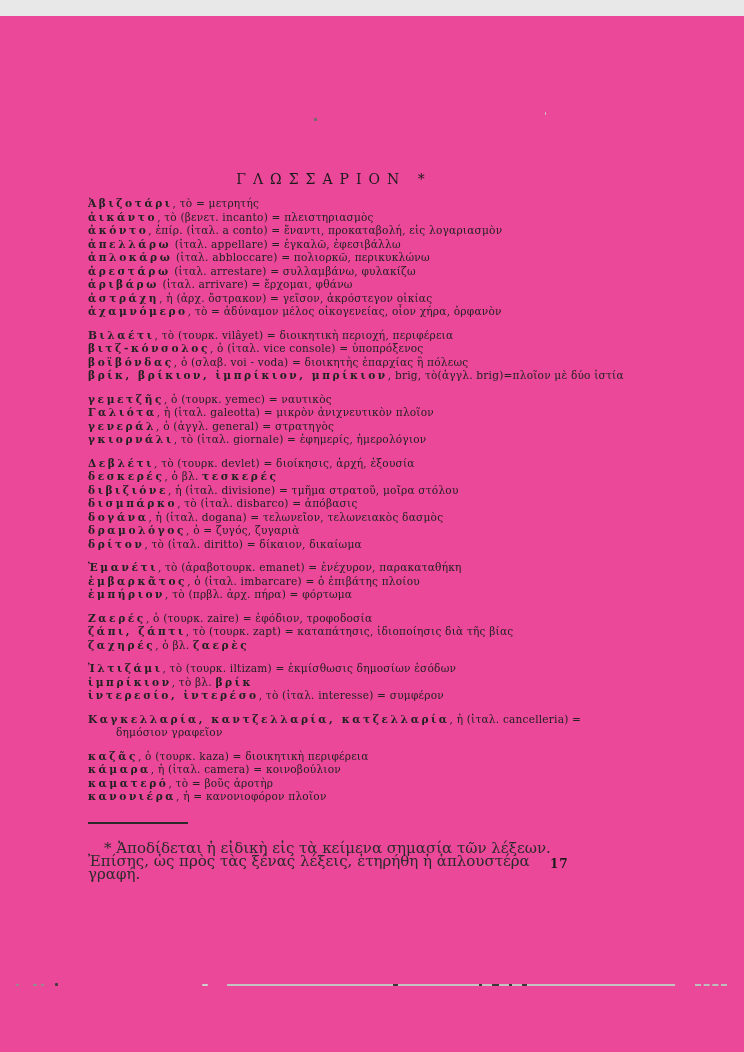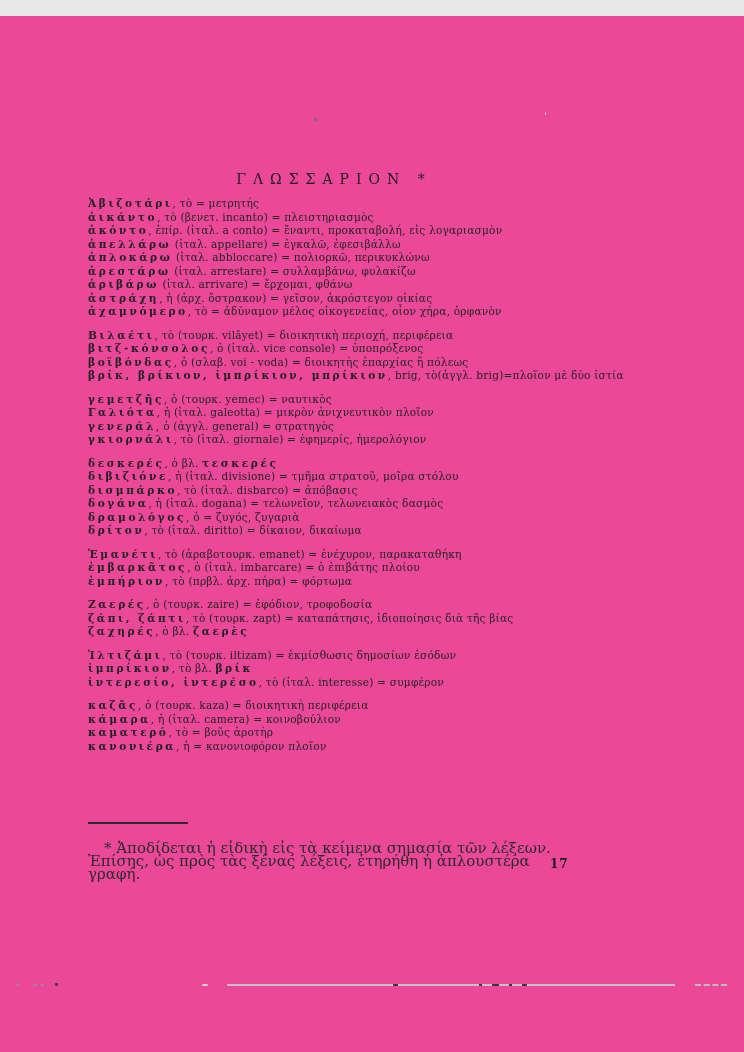--- a/index.html
+++ b/index.html
@@ -97,20 +97,21 @@
         <div class="line"><span class="sp">βοϊβόνδας</span><span class="pl">, ὁ (σλαβ. voi - voda) = διοικητὴς ἐπαρχίας ἢ πόλεως</span></div>
         <div class="line"><span class="sp">βρίκ, βρίκιον, ἰμπρίκιον, μπρίκιον</span><span class="pl">, brig, τὸ(ἀγγλ. brig)=πλοῖον μὲ δύο ἱστία</span></div>
       </div>
       <div class="group">
         <div class="line"><span class="sp">γεμετζῆς</span><span class="pl">, ὁ (τουρκ. yemec) = ναυτικὸς</span></div>
         <div class="line"><span class="sp">Γαλιότα</span><span class="pl">, ἡ (ἰταλ. galeotta) = μικρὸν ἀνιχνευτικὸν πλοῖον</span></div>
         <div class="line"><span class="sp">γενεράλ</span><span class="pl">, ὁ (ἀγγλ. general) = στρατηγὸς</span></div>
         <div class="line"><span class="sp">γκιορνάλι</span><span class="pl">, τὸ (ἰταλ. giornale) = ἐφημερίς, ἡμερολόγιον</span></div>
       </div>
       <div class="group">
+        <div class="line"><span class="sp">Δεβλέτι</span><span class="pl">, τὸ (τουρκ. devlet) = διοίκησις, ἀρχή, ἐξουσία</span></div>
         <div class="line"><span class="sp">δεσκερές</span><span class="pl">, ὁ βλ. </span><span class="sp">τεσκερές</span></div>
         <div class="line"><span class="sp">διβιζιόνε</span><span class="pl">, ἡ (ἰταλ. divisione) = τμῆμα στρατοῦ, μοῖρα στόλου</span></div>
         <div class="line"><span class="sp">δισμπάρκο</span><span class="pl">, τὸ (ἰταλ. disbarco) = ἀπόβασις</span></div>
         <div class="line"><span class="sp">δογάνα</span><span class="pl">, ἡ (ἰταλ. dogana) = τελωνεῖον, τελωνειακὸς δασμὸς</span></div>
         <div class="line"><span class="sp">δραμολόγος</span><span class="pl">, ὁ = ζυγός, ζυγαριὰ</span></div>
         <div class="line"><span class="sp">δρίτον</span><span class="pl">, τὸ (ἰταλ. diritto) = δίκαιον, δικαίωμα</span></div>
       </div>
       <div class="group">
         <div class="line"><span class="sp">Ἐμανέτι</span><span class="pl">, τὸ (ἀραβοτουρκ. emanet) = ἐνέχυρον, παρακαταθήκη</span></div>
         <div class="line"><span class="sp">ἐμβαρκᾶτος</span><span class="pl">, ὁ (ἰταλ. imbarcare) = ὁ ἐπιβάτης πλοίου</span></div>
@@ -118,20 +119,24 @@
       </div>
       <div class="group">
         <div class="line"><span class="sp">Ζαερές</span><span class="pl">, ὁ (τουρκ. zaire) = ἐφόδιον, τροφοδοσία</span></div>
         <div class="line"><span class="sp">ζάπι, ζάπτι</span><span class="pl">, τὸ (τουρκ. zapt) = καταπάτησις, ἰδιοποίησις διὰ τῆς βίας</span></div>
         <div class="line"><span class="sp">ζαχηρές</span><span class="pl">, ὁ βλ. </span><span class="sp">ζαερὲς</span></div>
       </div>
       <div class="group">
         <div class="line"><span class="sp">Ἰλτιζάμι</span><span class="pl">, τὸ (τουρκ. iltizam) = ἐκμίσθωσις δημοσίων ἐσόδων</span></div>
         <div class="line"><span class="sp">ἰμπρίκιον</span><span class="pl">, τὸ βλ. </span><span class="sp">βρίκ</span></div>
         <div class="line"><span class="sp">ἰντερεσίο, ἰντερέσο</span><span class="pl">, τὸ (ἰταλ. interesse) = συμφέρον</span></div>
+      </div>
+      <div class="group">
+        <div class="line"><span class="sp">Καγκελλαρία, καντζελλαρία, κατζελλαρία</span><span class="pl">, ἡ (ἰταλ. cancelleria) =</span></div>
+        <div class="line indent"><span class="pl">δημόσιον γραφεῖον</span></div>
       </div>
       <div class="group">
         <div class="line"><span class="sp">καζᾶς</span><span class="pl">, ὁ (τουρκ. kaza) = διοικητικὴ περιφέρεια</span></div>
         <div class="line"><span class="sp">κάμαρα</span><span class="pl">, ἡ (ἰταλ. camera) = κοινοβούλιον</span></div>
         <div class="line"><span class="sp">καματερό</span><span class="pl">, τὸ = βοῦς ἀροτὴρ</span></div>
         <div class="line"><span class="sp">κανονιέρα</span><span class="pl">, ἡ = κανονιοφόρον πλοῖον</span></div>
       </div>
     </div>
 
   <div class="footnote-rule"></div>

